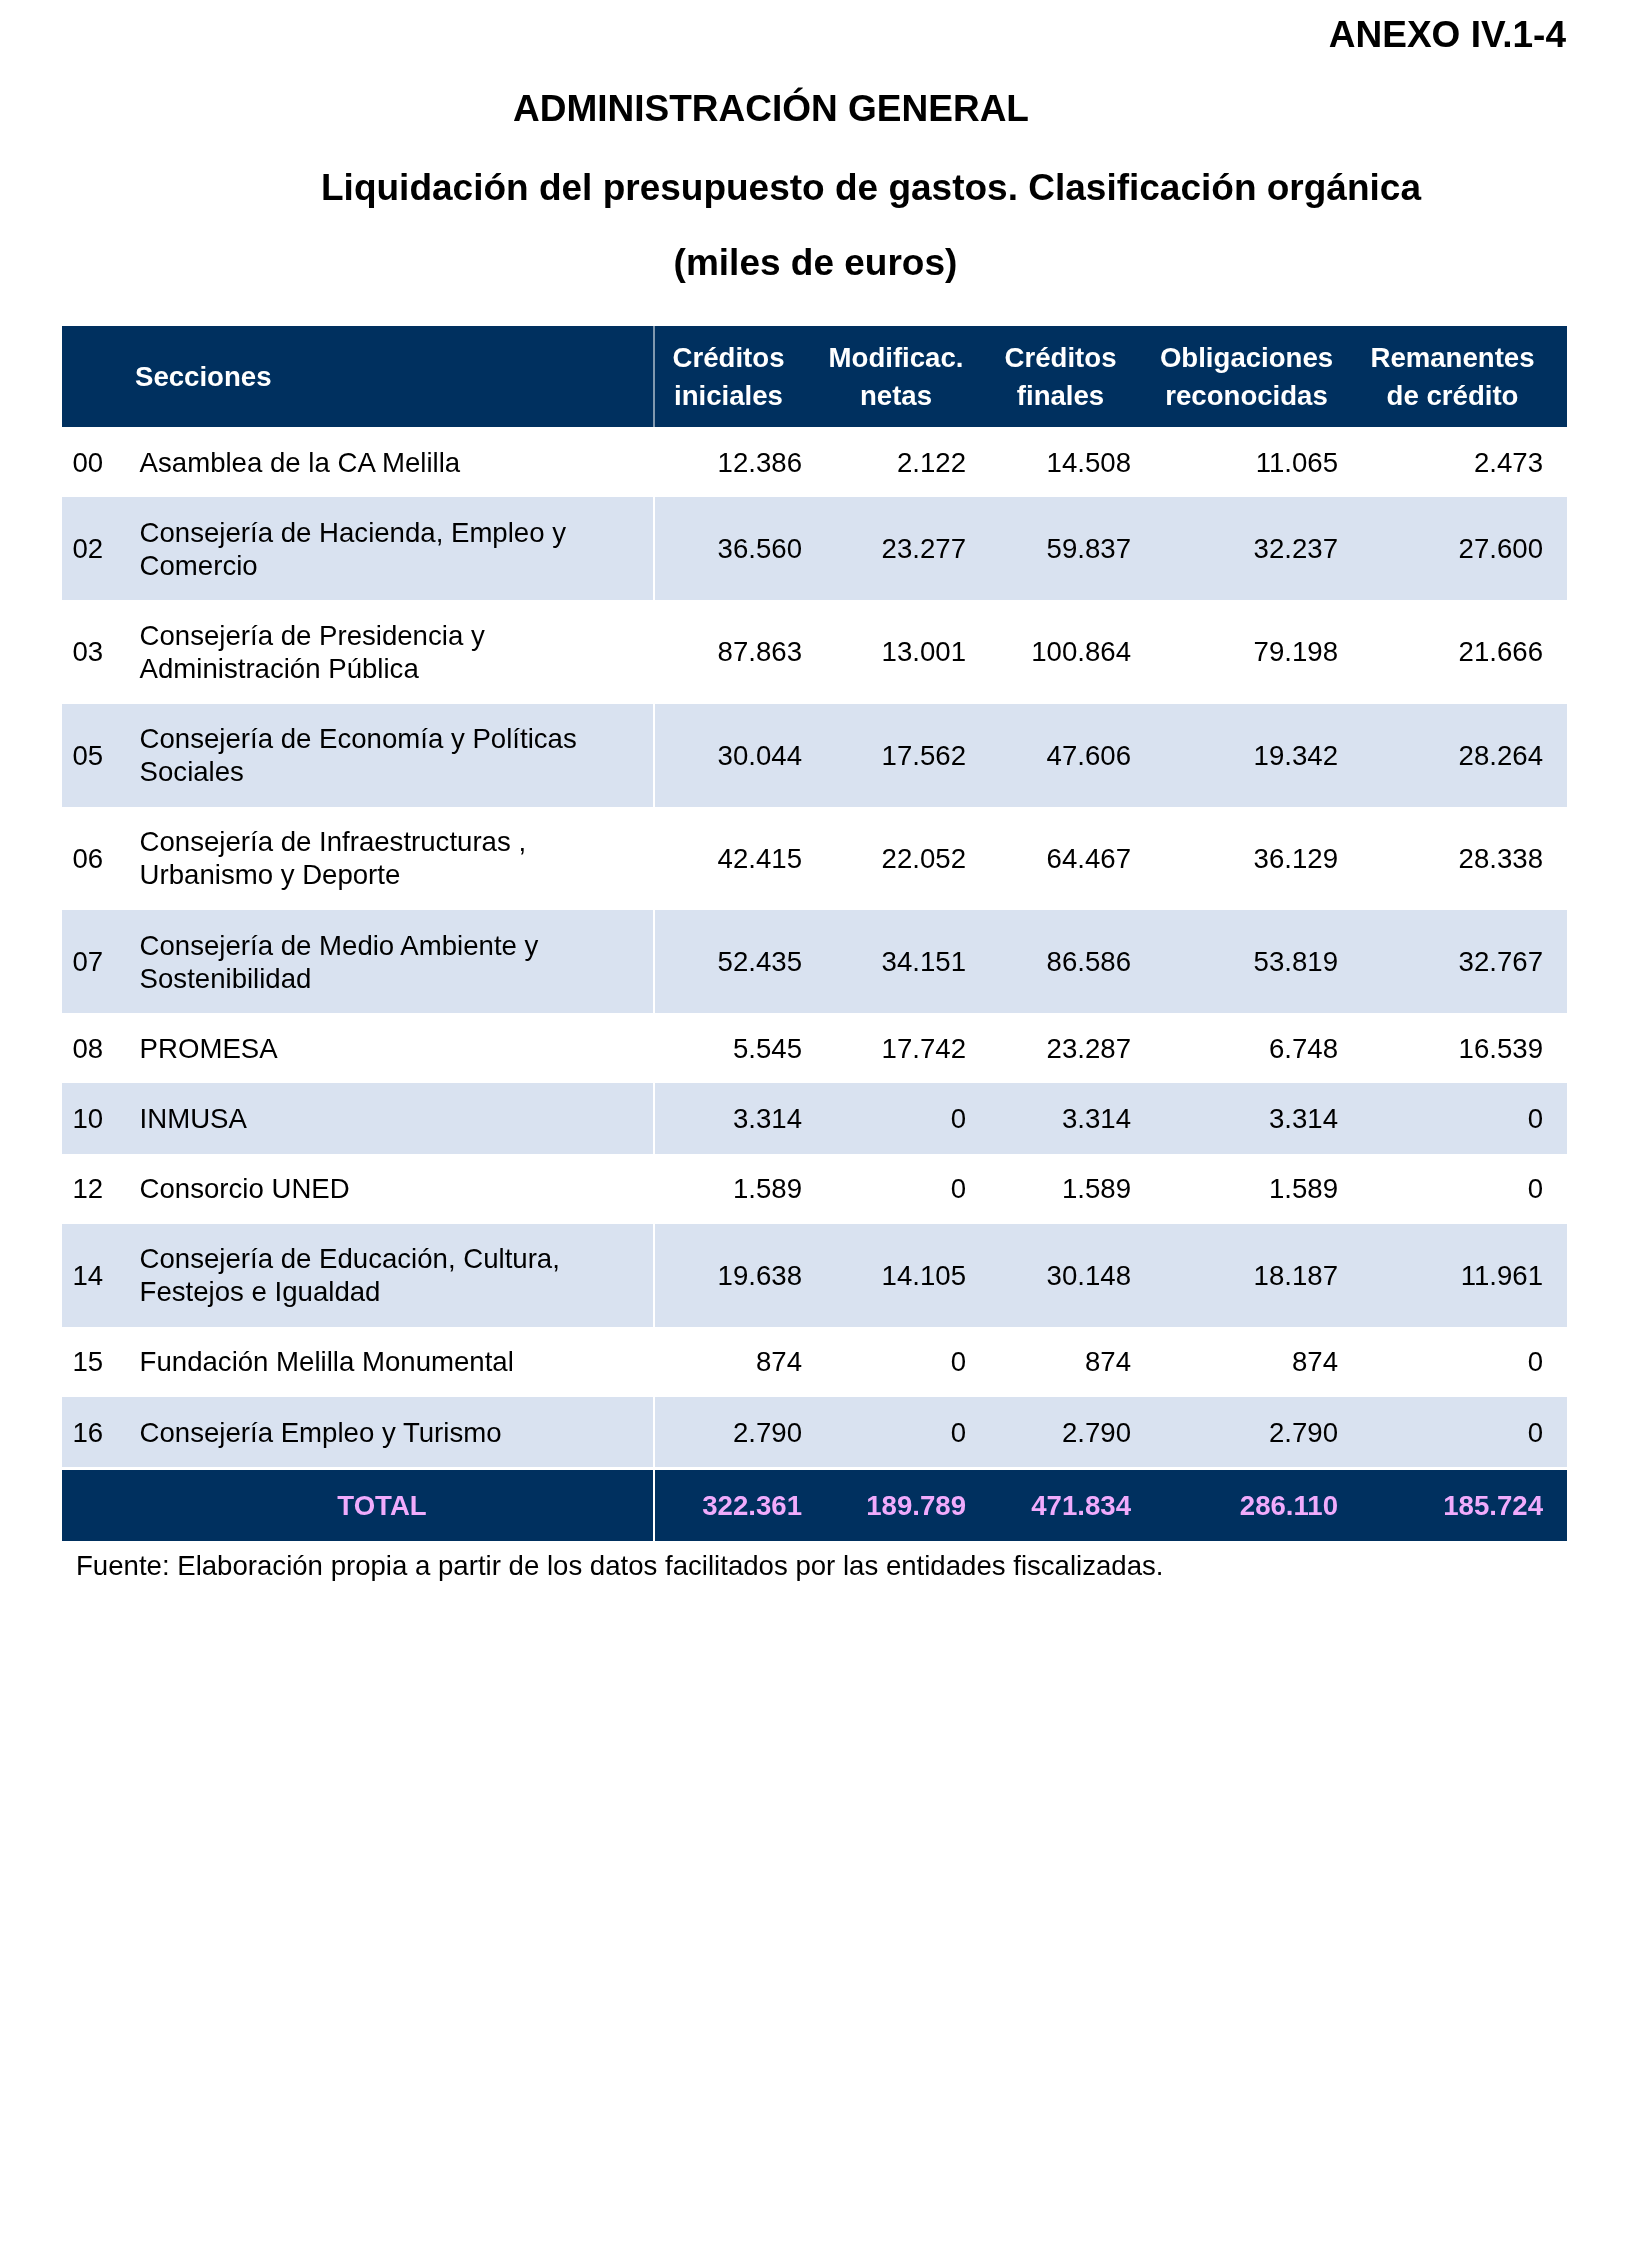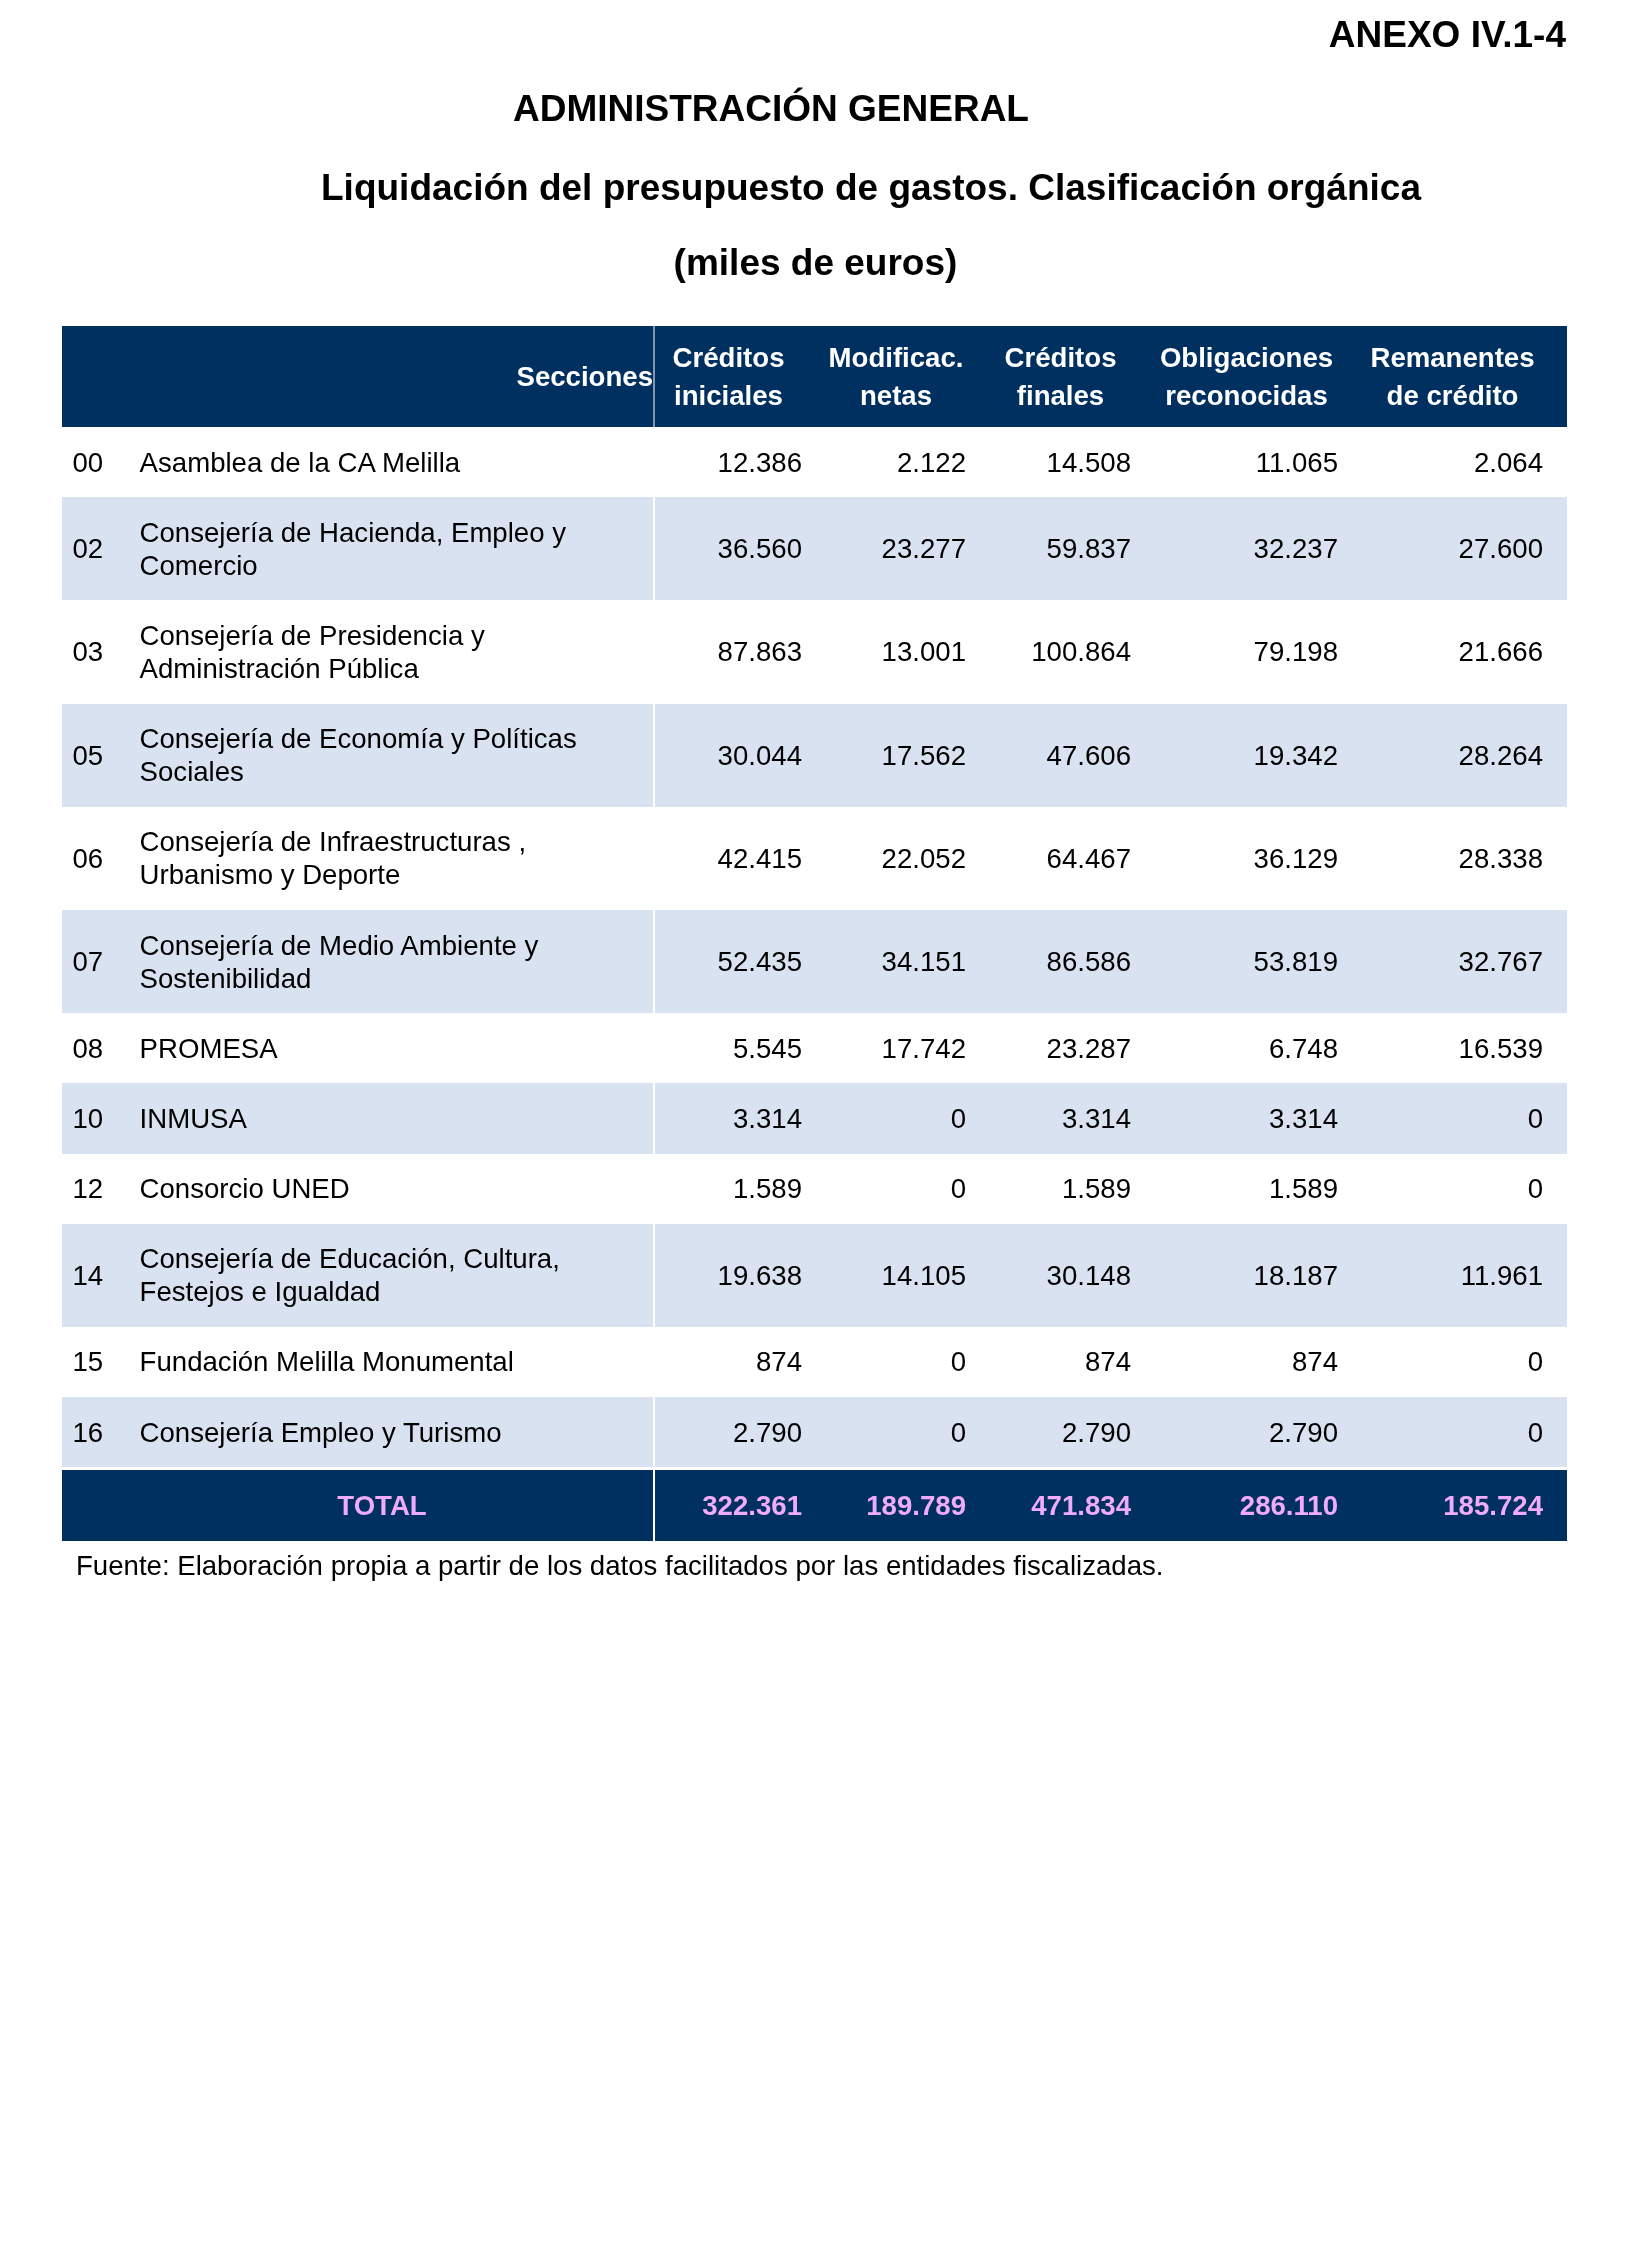--- a/index.html
+++ b/index.html
@@ -29,21 +29,21 @@
   col.c-v2 { width:164px; }
   col.c-v3 { width:165px; }
   col.c-v4 { width:207px; }
   col.c-v5 { width:205px; }
 
   thead th {
     background:var(--navy); color:#fff; font-weight:bold;
     height:101px; vertical-align:middle; line-height:38px;
     white-space:pre-line; padding:0;
   }
-  th.th-sec { text-align:right; padding-left:73px; border-right:2.4px solid rgba(255,255,255,.5); }
+  th.th-sec { text-align:left; padding-left:73px; border-right:2.4px solid rgba(255,255,255,.5); }
   th.th-num { text-align:center; padding-right:24px; }
 
   tbody td { padding:18.6px 0; line-height:33px; vertical-align:middle; }
   tbody tr:nth-child(even) { background:var(--stripe); }
   td.code { padding-left:10.5px; }
   td.name { padding-left:18.6px; padding-right:11.3px; border-right:2.4px solid #fff; }
   td.num  { text-align:right; padding-right:24px; }
 
   tfoot td {
     background:var(--navy); color:#f0abfc; font-weight:bold;
@@ -92,21 +92,21 @@
       </tr>
     </thead>
     <tbody id="rows">
   <tr>
     <td class="code">00</td>
     <td class="name">Asamblea de la CA Melilla</td>
     <td class="num">12.386</td>
     <td class="num">2.122</td>
     <td class="num">14.508</td>
     <td class="num">11.065</td>
-    <td class="num">2.064</td>
+    <td class="num">2.473</td>
   </tr>
 
 
   <tr>
     <td class="code">02</td>
     <td class="name">Consejería de Hacienda, Empleo y Comercio</td>
     <td class="num">36.560</td>
     <td class="num">23.277</td>
     <td class="num">59.837</td>
     <td class="num">32.237</td>

